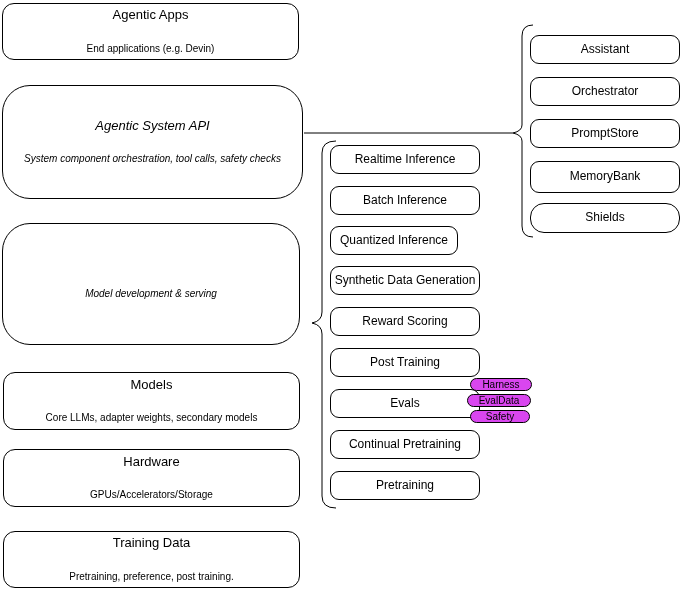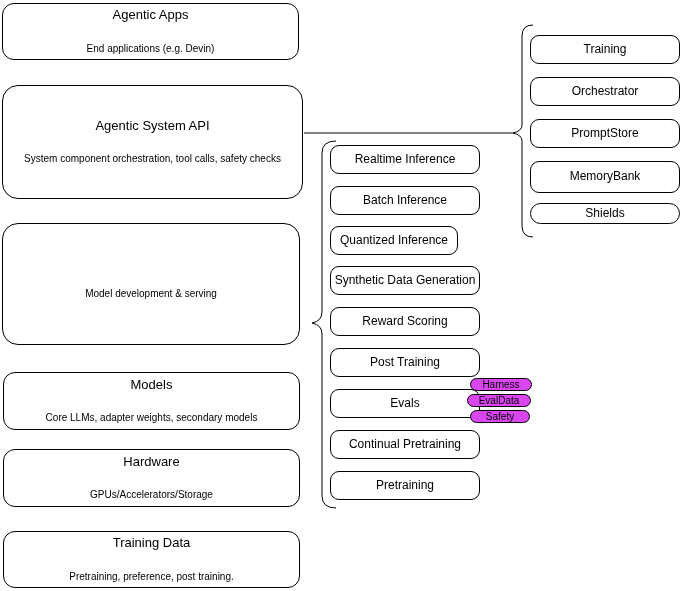--- a/index.html
+++ b/index.html
@@ -26,21 +26,21 @@
     box-sizing: border-box;
     border: 1px solid #000000;
     background: #ffffff;
     display: flex;
     flex-direction: column;
     align-items: center;
     justify-content: center;
     text-align: center;
   }
   .stack-box { border-radius: 12px; }
-  .stack-box.big { border-radius: 16px; }
+  .stack-box.big { border-radius: 28px; font-style: italic; }
   .stack-title { font-size: 13px; line-height: 1.15; }
   .stack-subtitle { font-size: 10px; line-height: 1.2; margin-top: 20px; }
   .node {
     border-radius: 9px;
     font-size: 12px;
     line-height: 1.1;
   }
   .pill {
     position: absolute;
     box-sizing: border-box;
@@ -136,29 +136,29 @@
     <div class="pill" style="left:467px; top:394px; width:64px; height:13px;">
       <span>EvalData</span>
     </div>
     <div class="pill" style="left:470px; top:410px; width:60px; height:13px;">
       <span>Safety</span>
     </div>
   </div>
 
   <div>
     <div class="box node" style="left:530px; top:35px; width:150px; height:29px;">
-      <span>Training</span>
+      <span>Assistant</span>
     </div>
     <div class="box node" style="left:530px; top:77px; width:150px; height:29px;">
       <span>Orchestrator</span>
     </div>
     <div class="box node" style="left:530px; top:119px; width:150px; height:29px;">
       <span>PromptStore</span>
     </div>
     <div class="box node" style="left:530px; top:161px; width:150px; height:32px;">
       <span>MemoryBank</span>
     </div>
-    <div class="box node" style="left:530px; top:203px; width:150px; height:21px;border-radius:14px;">
+    <div class="box node" style="left:530px; top:203px; width:150px; height:30px;border-radius:14px;">
       <span>Shields</span>
     </div>
   </div>
 
 </div>
 
 </body></html>

